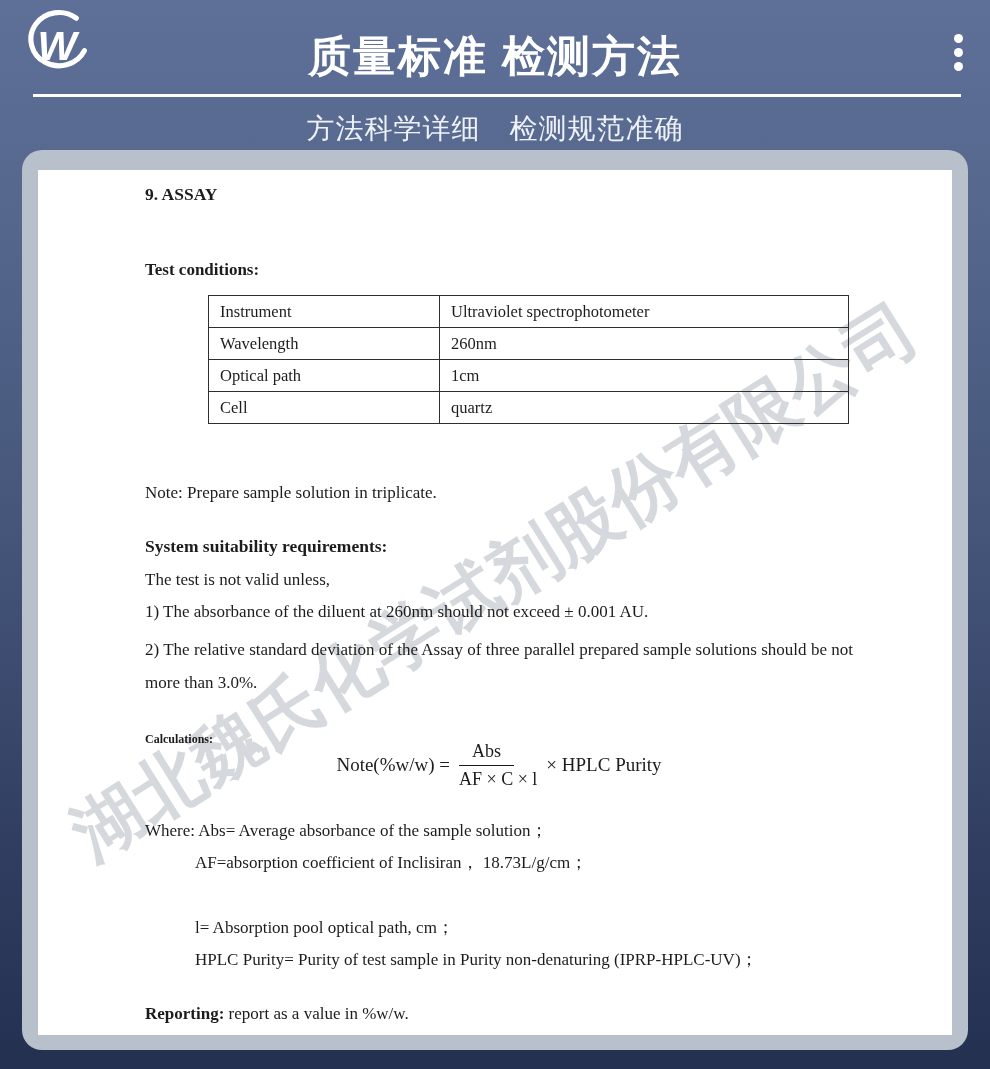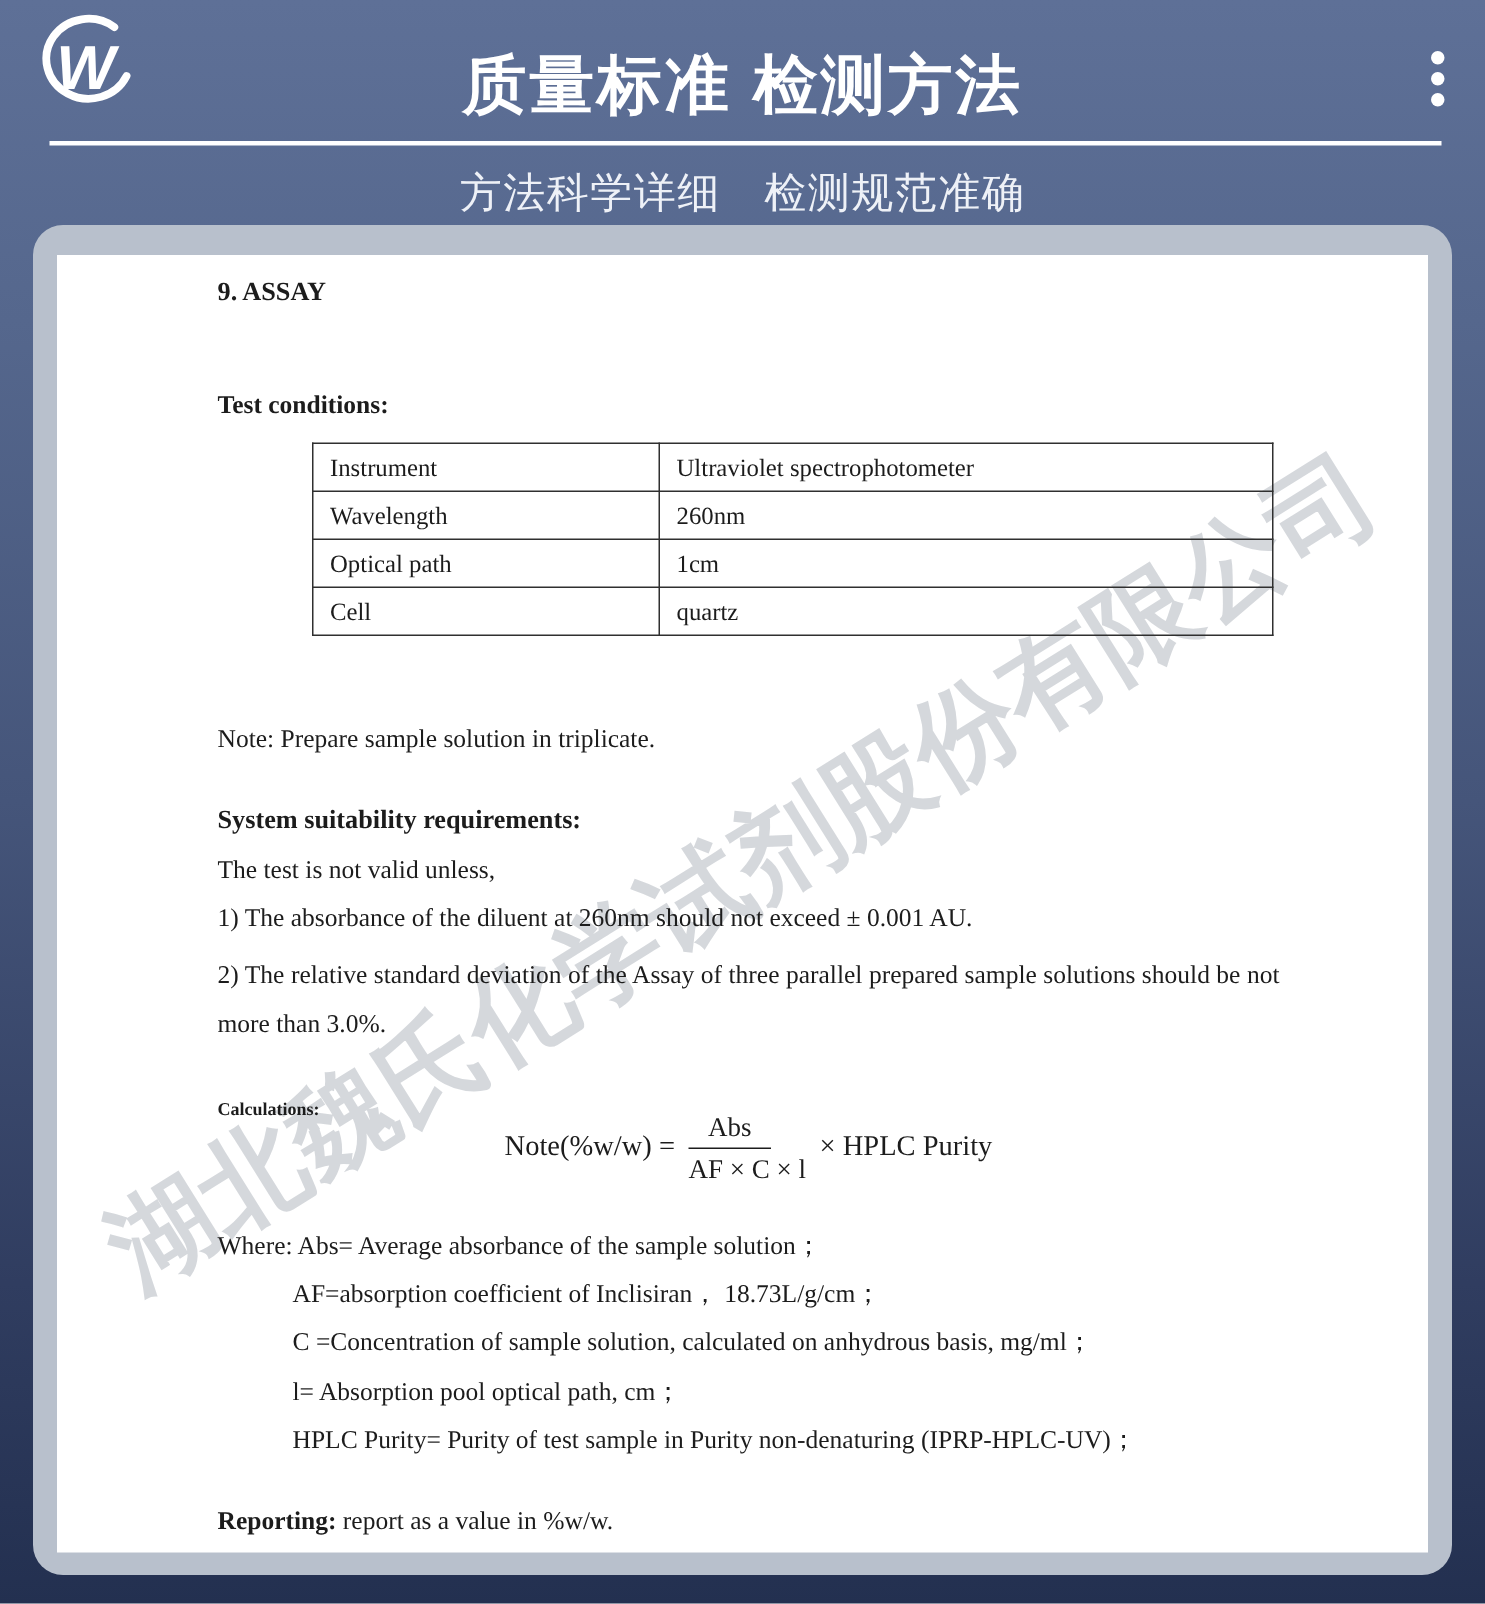--- a/index.html
+++ b/index.html
@@ -129,21 +129,20 @@
         <span>Note(%w/w) =</span>
         <span class="frac">
           <span class="num">Abs</span>
           <span class="den">AF × C × l</span>
         </span>
         <span>× HPLC Purity</span>
       </div>
 
       <div class="txt where-line">Where: Abs= Average absorbance of the sample solution；</div>
       <div class="txt def-0">AF=absorption coefficient of Inclisiran， 18.73L/g/cm；</div>
-      <div class="txt def-1">C =Concentration of sample solution, calculated on anhydrous basis, mg/ml；</div>
       <div class="txt def-2">l= Absorption pool optical path, cm；</div>
       <div class="txt def-3">HPLC Purity= Purity of test sample in Purity non-denaturing (IPRP-HPLC-UV)；</div>
 
       <div class="txt reporting"><span class="bold">Reporting:</span><span> report as a value in %w/w.</span></div>
 
     </div>
   </div>
 </div>
 
 </body></html>

